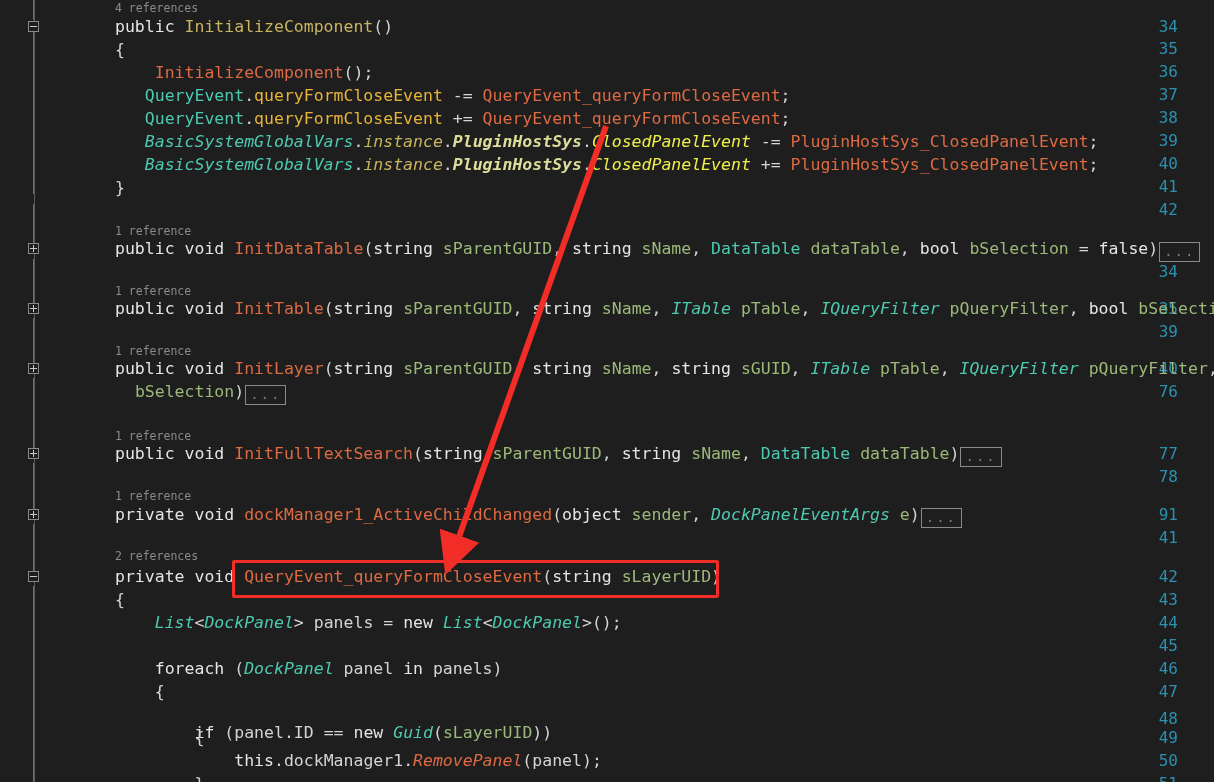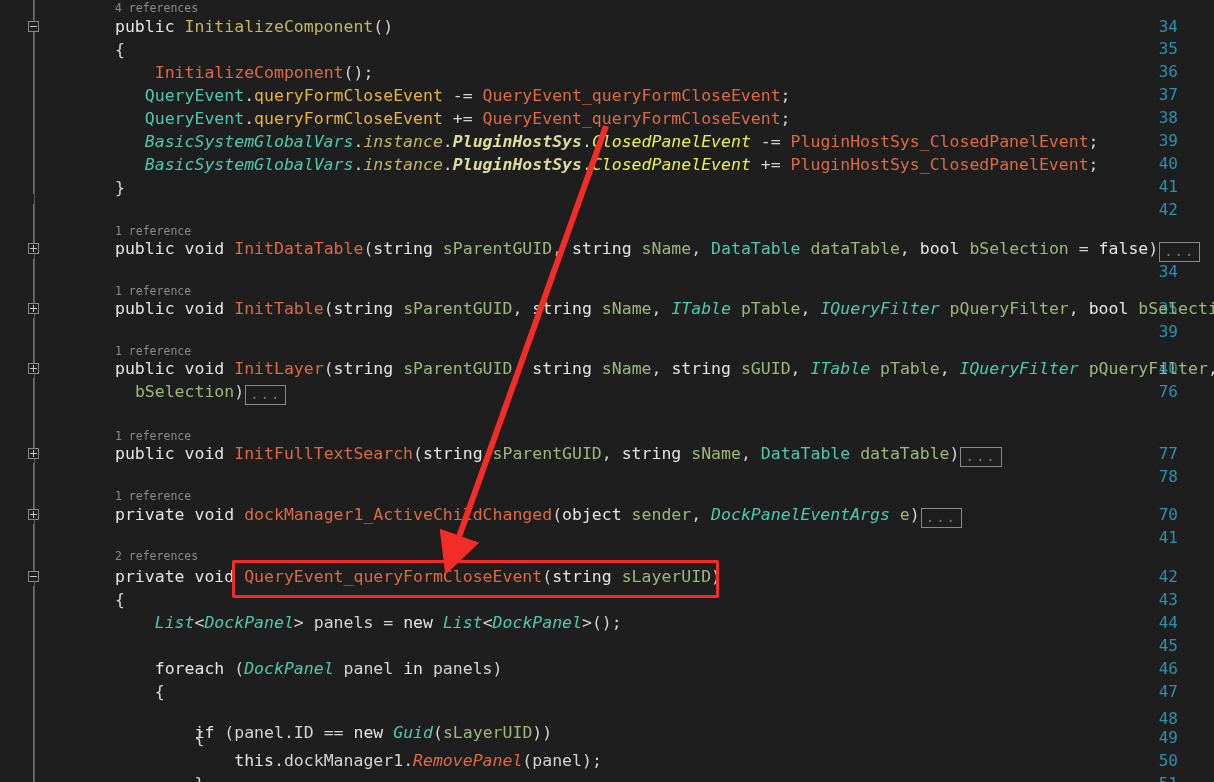--- a/index.html
+++ b/index.html
@@ -188,21 +188,21 @@
       <div class="lnum" style="top: 263px;">34</div>
       <div class="lnum" style="top: 300px;">35</div>
       <div class="foldbox plus" style="top: 303px;"></div>
       <div class="lnum" style="top: 323px;">39</div>
       <div class="lnum" style="top: 360px;">40</div>
       <div class="foldbox plus" style="top: 363px;"></div>
       <div class="lnum" style="top: 383px;">76</div>
       <div class="lnum" style="top: 445px;">77</div>
       <div class="foldbox plus" style="top: 448px;"></div>
       <div class="lnum" style="top: 468px;">78</div>
-      <div class="lnum" style="top: 506px;">70</div>
+      <div class="lnum" style="top: 506px;">91</div>
       <div class="foldbox plus" style="top: 509px;"></div>
       <div class="lnum" style="top: 529px;">41</div>
       <div class="lnum" style="top: 568px;">42</div>
       <div class="foldbox" style="top: 571px;"></div>
       <div class="lnum" style="top: 591px;">43</div>
       <div class="lnum" style="top: 614px;">44</div>
       <div class="lnum" style="top: 637px;">45</div>
       <div class="lnum" style="top: 660px;">46</div>
       <div class="lnum" style="top: 683px;">47</div>
       <div class="lnum" style="top: 710px;">48</div>

